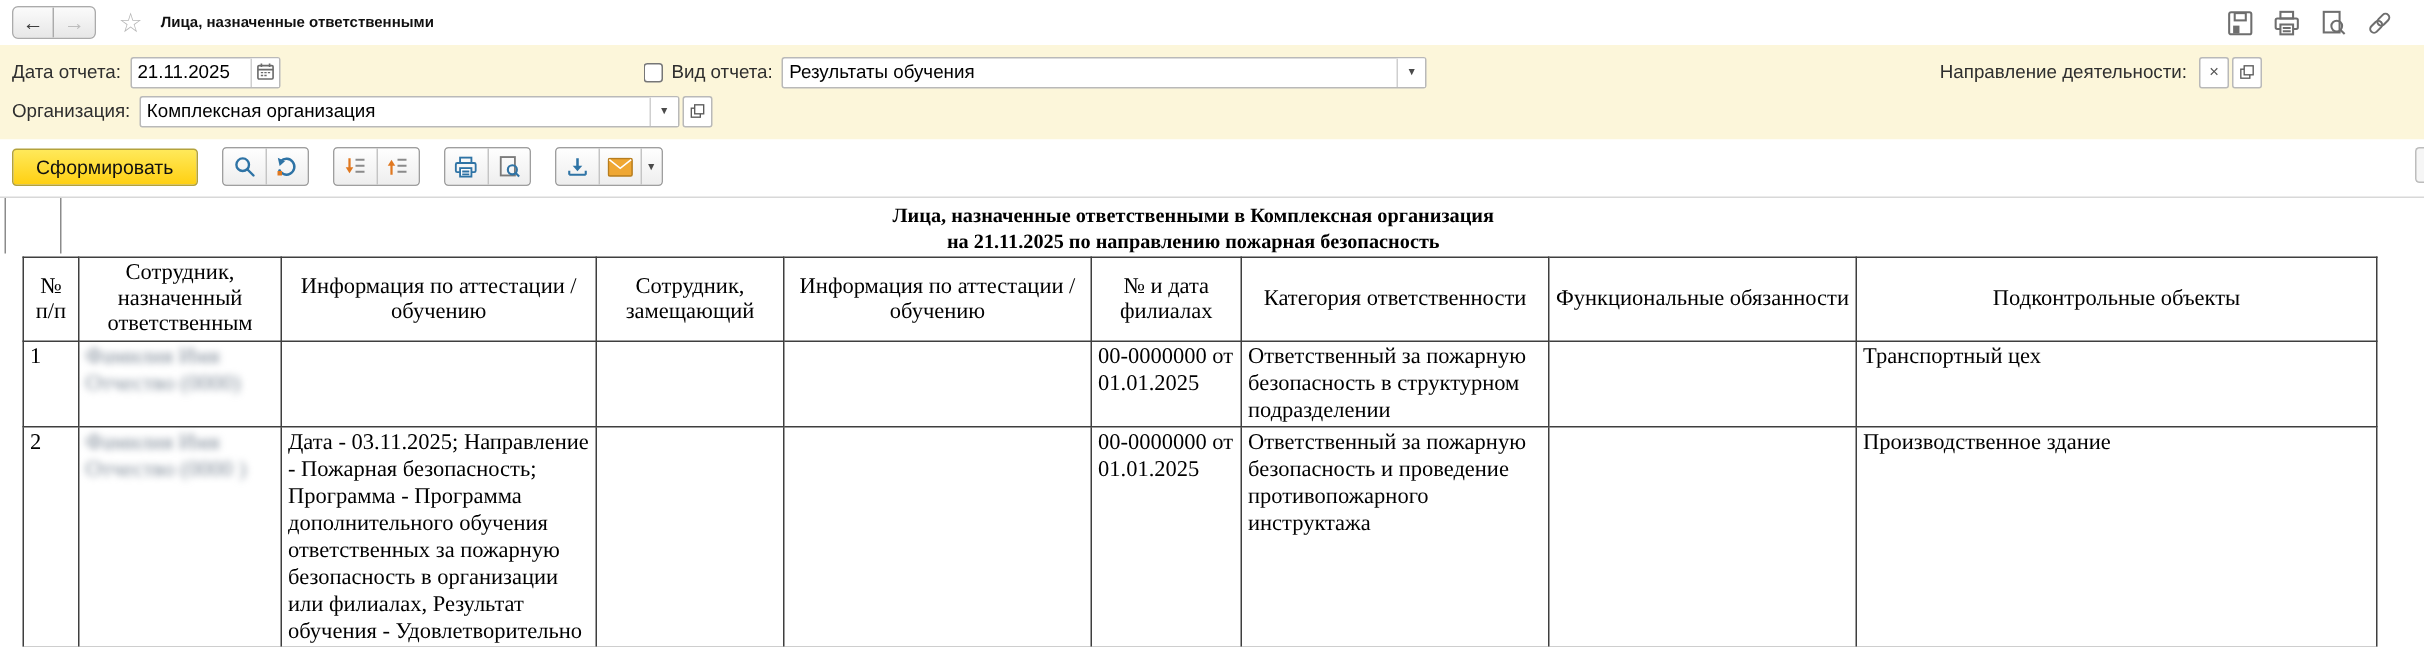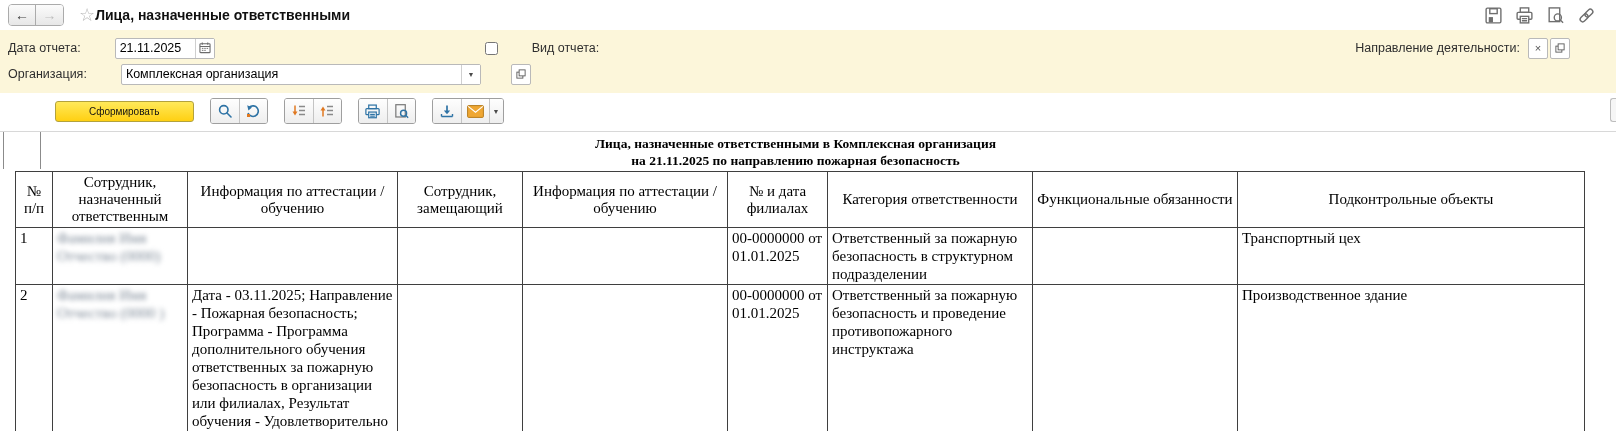--- a/index.html
+++ b/index.html
@@ -7,40 +7,40 @@
     font-family:"Liberation Sans", sans-serif; font-size:12.5px; color:#1a1a1a; }
 
   
   .hdr { height:30px; display:flex; align-items:center; padding:0 20px 0 8px; background:#fff; }
   .navgrp { display:inline-flex; border:1px solid #ababab; border-radius:4px; overflow:hidden; height:22px; }
   .navbtn { width:27px; display:flex; align-items:center; justify-content:center;
     background:linear-gradient(#fbfbfb,#e7e7e7); font-size:14px; cursor:pointer; }
   .navbtn.back { color:#3d3d3d; border-right:1px solid #ababab; }
   .navbtn.fwd  { color:#bdbdbd; }
   .star { margin-left:15px; font-size:18px; color:#b8b8b8; line-height:1; }
-  .ttl  { font-size:14px; font-weight:bold; color:#101010; }
+  .ttl  { margin-left:12px; font-size:10px; font-weight:bold; color:#101010; }
   .hdr-actions { margin-left:auto; display:flex; gap:11px; align-items:center; }
   .hicon { width:20px; height:20px; display:flex; align-items:center; justify-content:center; cursor:pointer; }
 
   
   .filters { background:#fcf6da; padding:5px 8px 6px 8px; }
-  .frow { display:flex; align-items:center; height:26px;gap:28px; }
+  .frow { display:flex; align-items:center; height:26px; }
   .flabel { color:#2e2e2e; margin-right:6px; white-space:nowrap; }
   .fld { display:flex; align-items:stretch; border:1px solid #b9b9b9; background:#fff; height:21px; border-radius:2px; }
   .fld input { border:none; outline:none; padding:0 4px; font:12.5px "Liberation Sans",sans-serif; flex:1; min-width:0; background:transparent; }
   .seg { width:19px; display:flex; align-items:center; justify-content:center; border-left:1px solid #cfcfcf; background:#fff; cursor:pointer; }
   .caret { font-size:7px; color:#4a4a4a; }
   .sidebtn { width:20px; height:21px; border:1px solid #b9b9b9; background:#fff; border-radius:2px;
     display:flex; align-items:center; justify-content:center; margin-left:2px; font-size:11px; color:#555; cursor:pointer; }
   .chk { width:13px; height:13px; margin-right:6px; accent-color:#fff; }
 
   
   .toolbar { display:flex; align-items:center; padding:5px 8px 7px 8px; gap:16px; border-bottom:1px solid #d8d8d8; position:relative; background:#fff; }
   .genbtn { background:linear-gradient(#ffe95a,#ffd012); border:1px solid #b3a23c; border-radius:3px;
-    padding:4px 33px; font-size:10px; color:#111; cursor:pointer;margin-left:47px; }
+    padding:4px 15px; font-size:13px; color:#111; cursor:pointer; }
   .grp { display:inline-flex; border:1px solid #9f9f9f; border-radius:3px; overflow:hidden; }
   .tbtn { width:28px; height:24px; display:flex; align-items:center; justify-content:center;
     background:linear-gradient(#fefefe,#eeeeee); cursor:pointer; }
   .tbtn + .tbtn { border-left:1px solid #c4c4c4; }
   .tbtn.narrow { width:14px; }
   .edgebtn { position:absolute; right:0; top:5px; width:6px; height:24px; border:1px solid #bdbdbd; border-right:none;
     border-radius:3px 0 0 3px; background:#f6f6f6; }
 
   
   .report { position:relative; padding-top:2px; }
@@ -116,22 +116,28 @@
         <svg width="14" height="14" viewBox="0 0 18 18" fill="none" stroke="#6b6b6b" stroke-width="1.4">
             <rect x="2.5" y="3.5" width="13" height="11.5" rx="1"></rect>
             <path d="M2.5 7h13 M5.5 1.8v3 M12.5 1.8v3"></path>
             <path d="M5 9.5h2 M8 9.5h2 M11 9.5h2 M5 12h2 M8 12h2" stroke-width="1.2"></path>
           </svg>
       </span>
     </div>
 
     <input type="checkbox" class="chk" style="margin-left: 242px;">
     <span class="flabel">Вид отчета:</span>
-
-    <div style="margin-left:auto; margin-right:38px; display:flex; align-items:center">
+    <div class="fld" style="width:430px">
+      <input value="Результаты обучения" style="">
+      <span class="seg">
+          <span class="caret">▼</span>
+        </span>
+    </div>
+
+    <div style="margin-left:auto; margin-right:100px; display:flex; align-items:center">
       <span class="flabel">Направление деятельности:</span>
       <span class="sidebtn">
           <span>×</span>
         </span>
       <span class="sidebtn">
         <svg width="12" height="12" viewBox="0 0 16 16" fill="#fff" stroke="#5a5a5a" stroke-width="1.2">
             <rect x="2.5" y="5.5" width="8" height="8"></rect>
             <rect x="5.5" y="2.5" width="8" height="8"></rect>
           </svg>
       </span>

